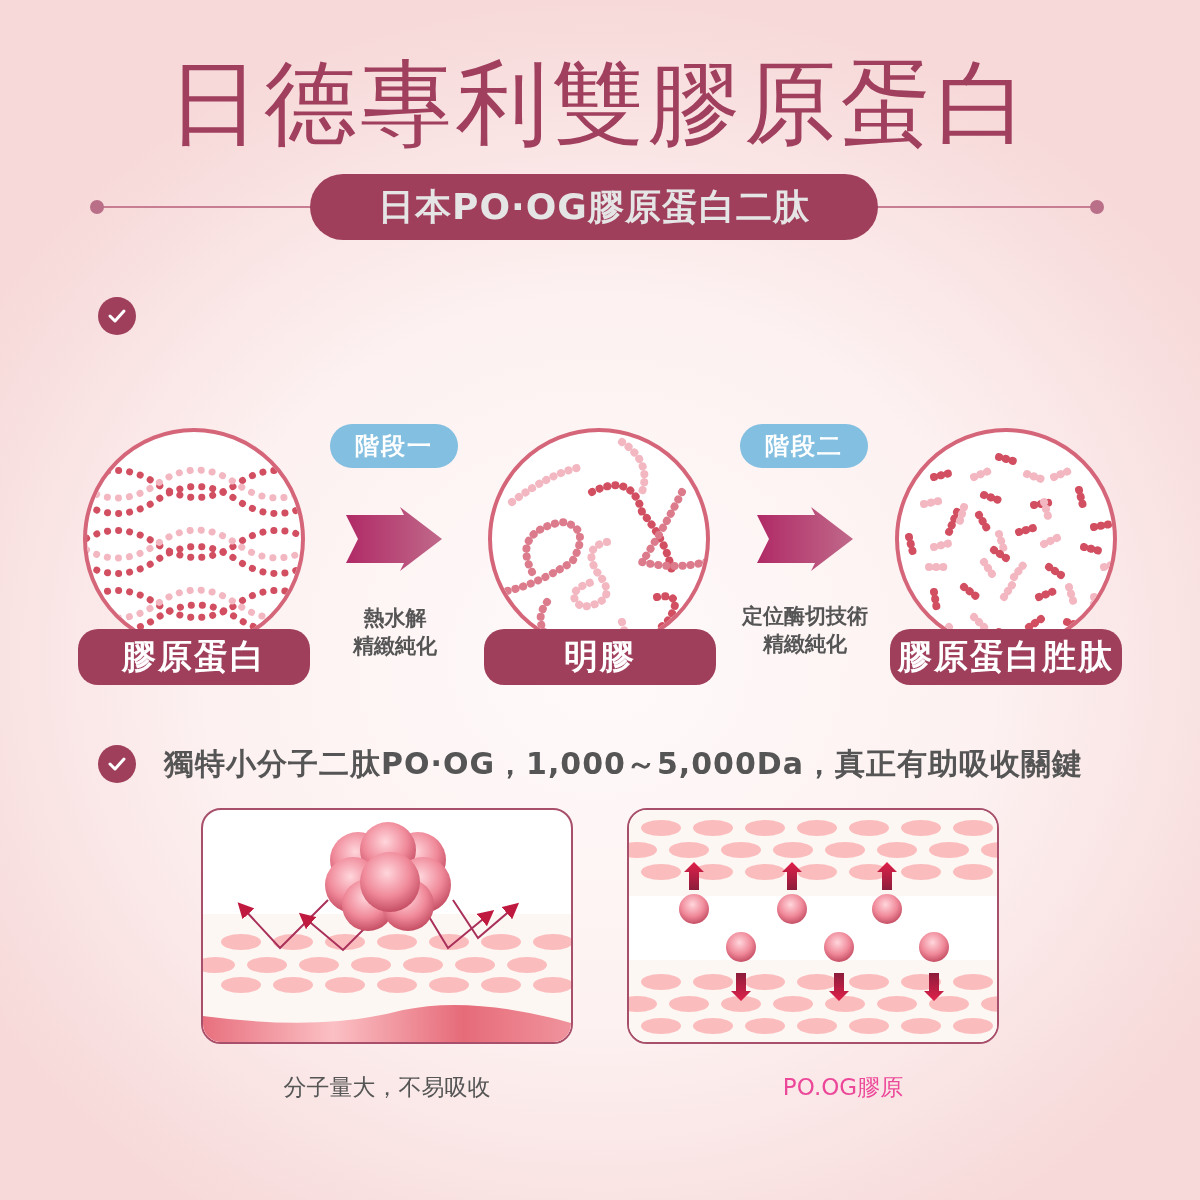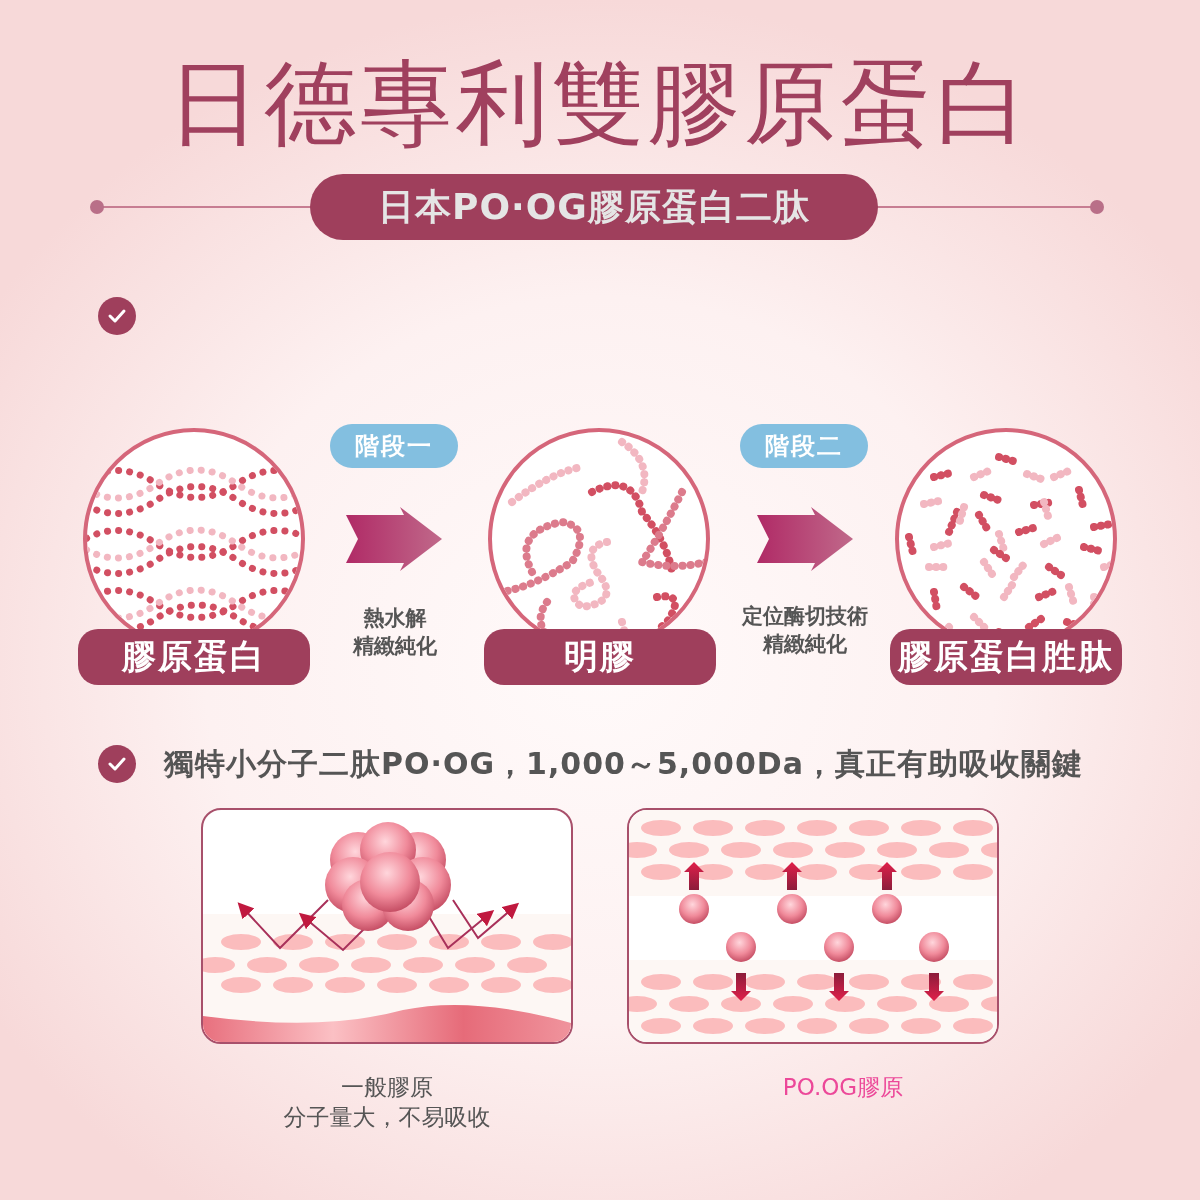--- a/index.html
+++ b/index.html
@@ -237,21 +237,20 @@
       <circle cx="185" cy="40" r="28" fill="url(#ball)"></circle>
       <circle cx="150" cy="75" r="28" fill="url(#ball)"></circle>
         <circle cx="220" cy="75" r="28" fill="url(#ball)"></circle>
       <circle cx="165" cy="95" r="26" fill="url(#ball)"></circle>
         <circle cx="205" cy="95" r="26" fill="url(#ball)"></circle>
       <circle cx="187" cy="72" r="30" fill="url(#ball)"></circle>
     </g>
   </svg>
 </div>
 <div class="abs cap" style="left:201px;top:1072px;width:372px;color:#555">
-  <div>一般膠原</div>
   <div>分子量大，不易吸收</div>
 </div>
 
 <div class="abs panel" style="left:627px;top:808px;width:372px;height:236px">
   <svg width="372" height="236" viewBox="0 0 372 236">
     <defs>
       <radialGradient id="ball2" cx="0.45" cy="0.35" r="0.65">
           <stop offset="0" stop-color="#ffd6dc"></stop>
           <stop offset="0.6" stop-color="#f08a9a"></stop>
           <stop offset="1" stop-color="#c64f65"></stop>

